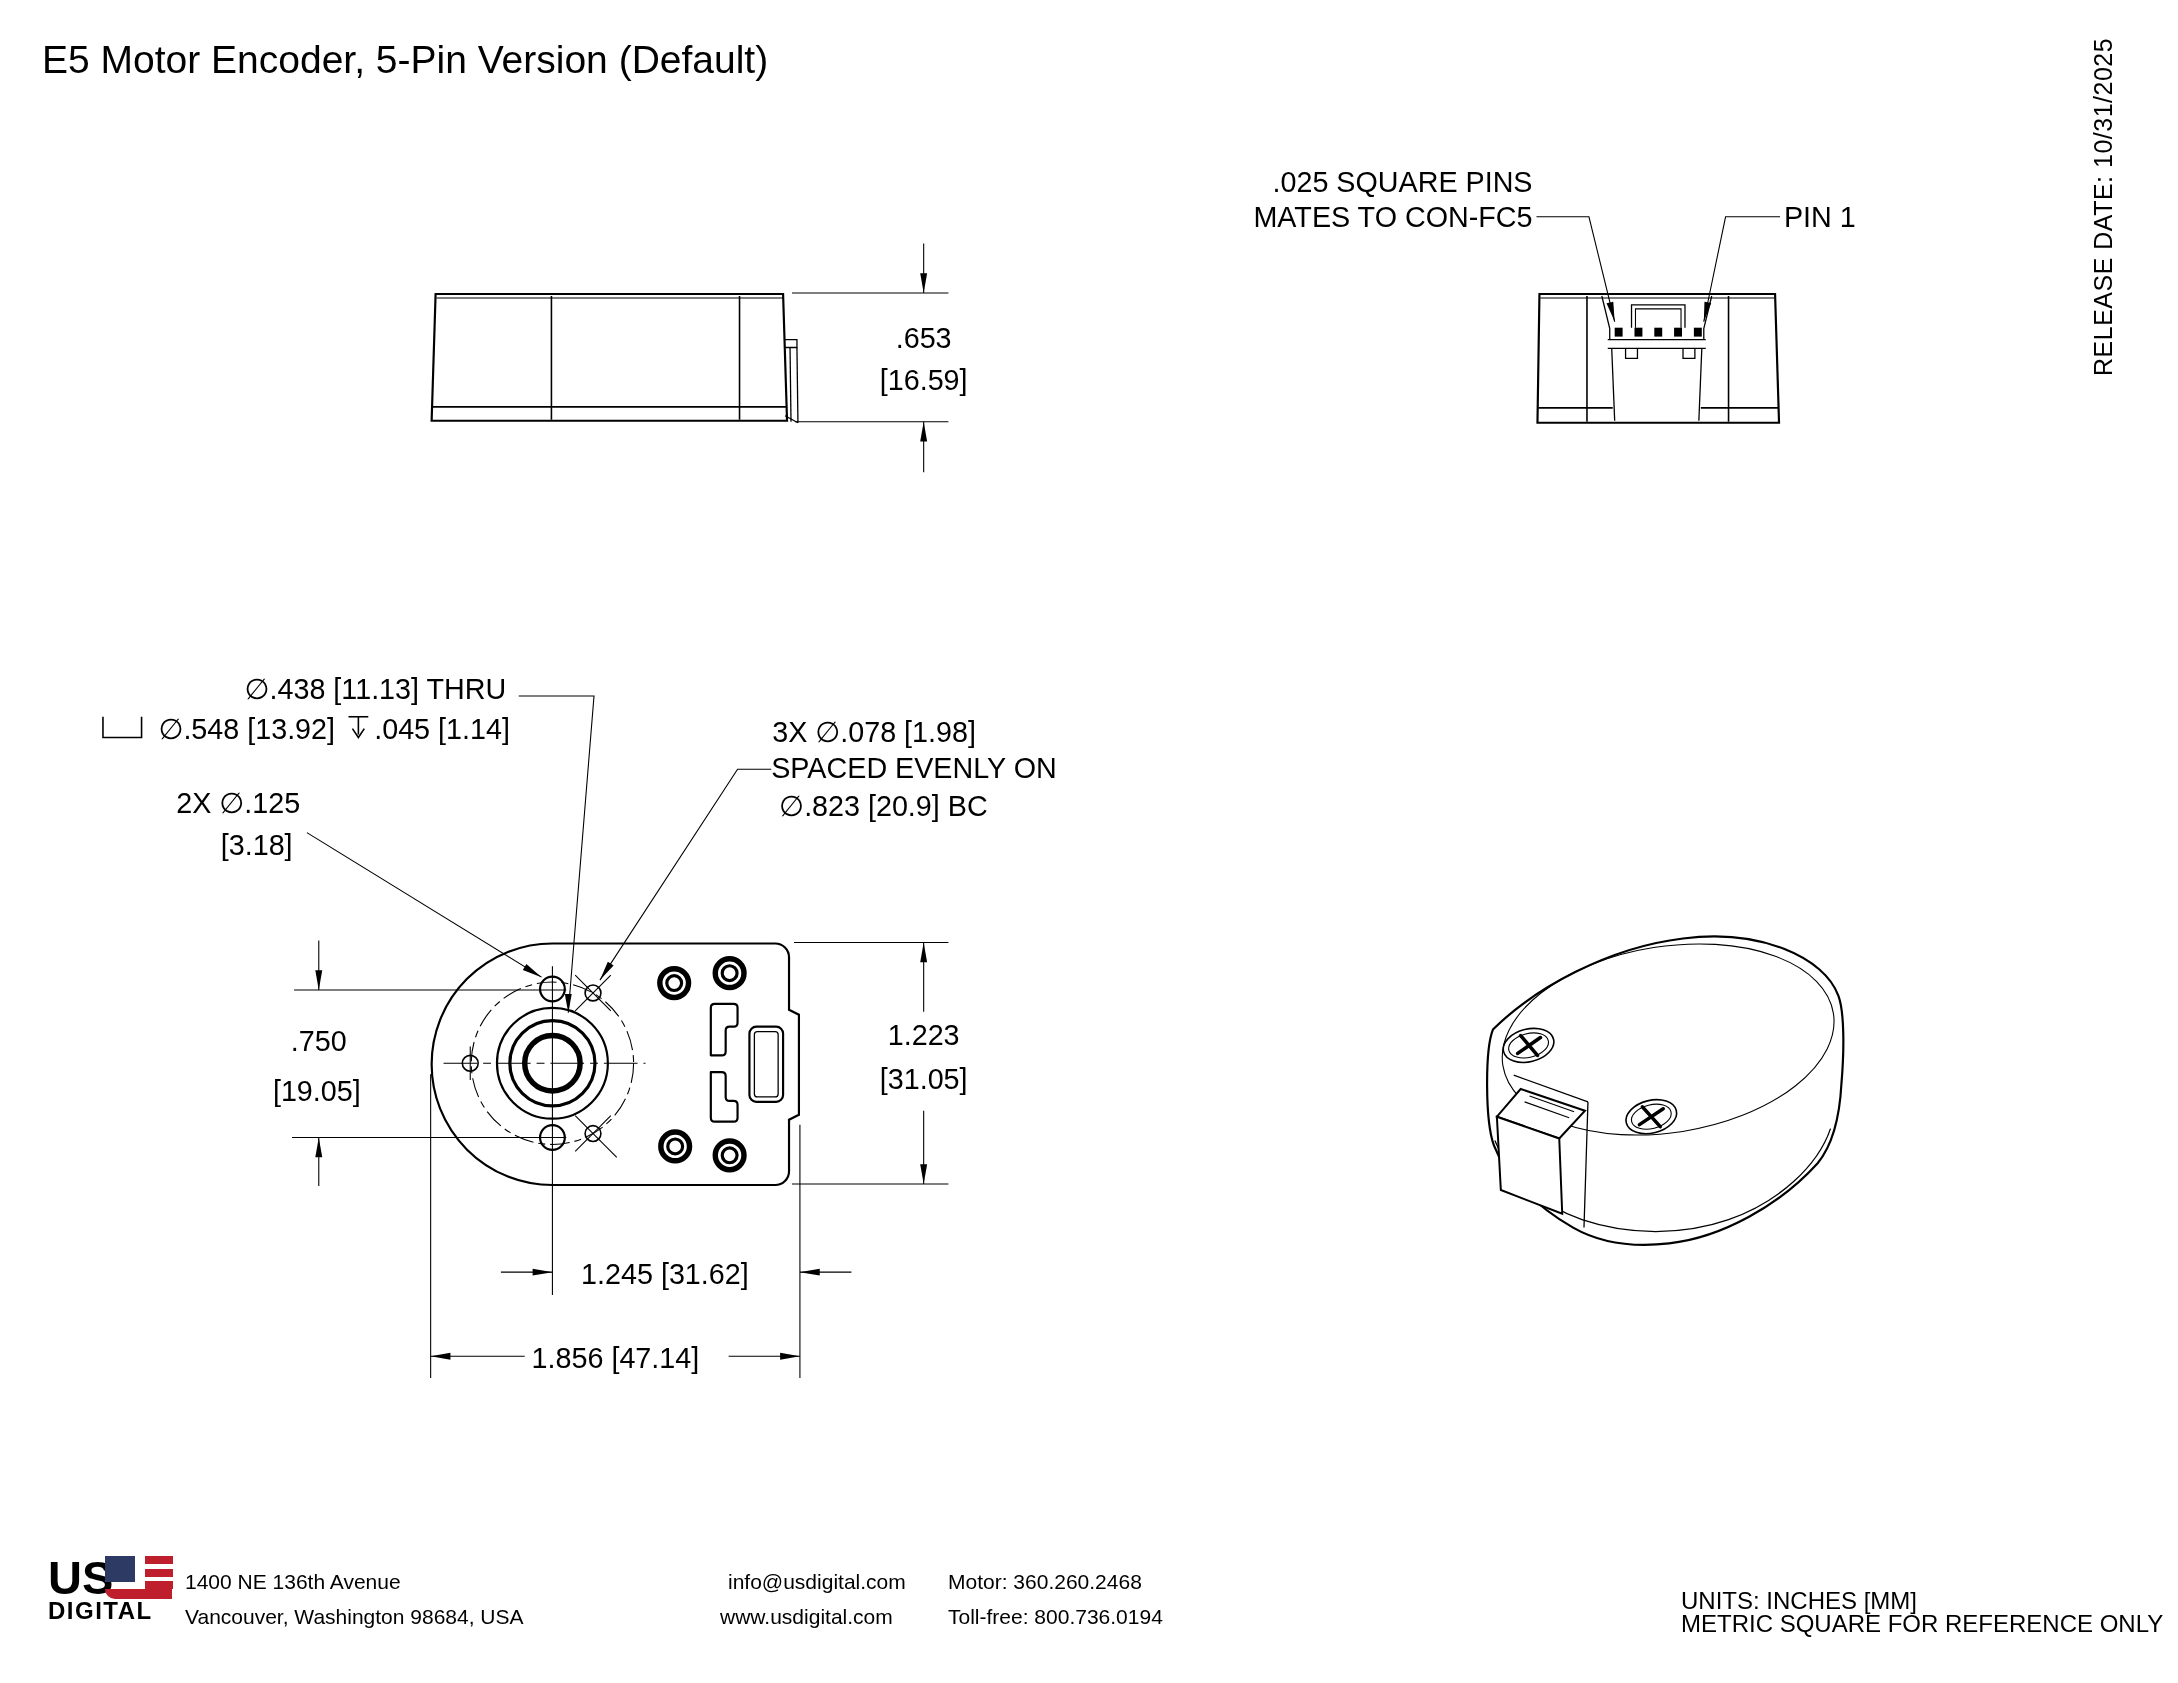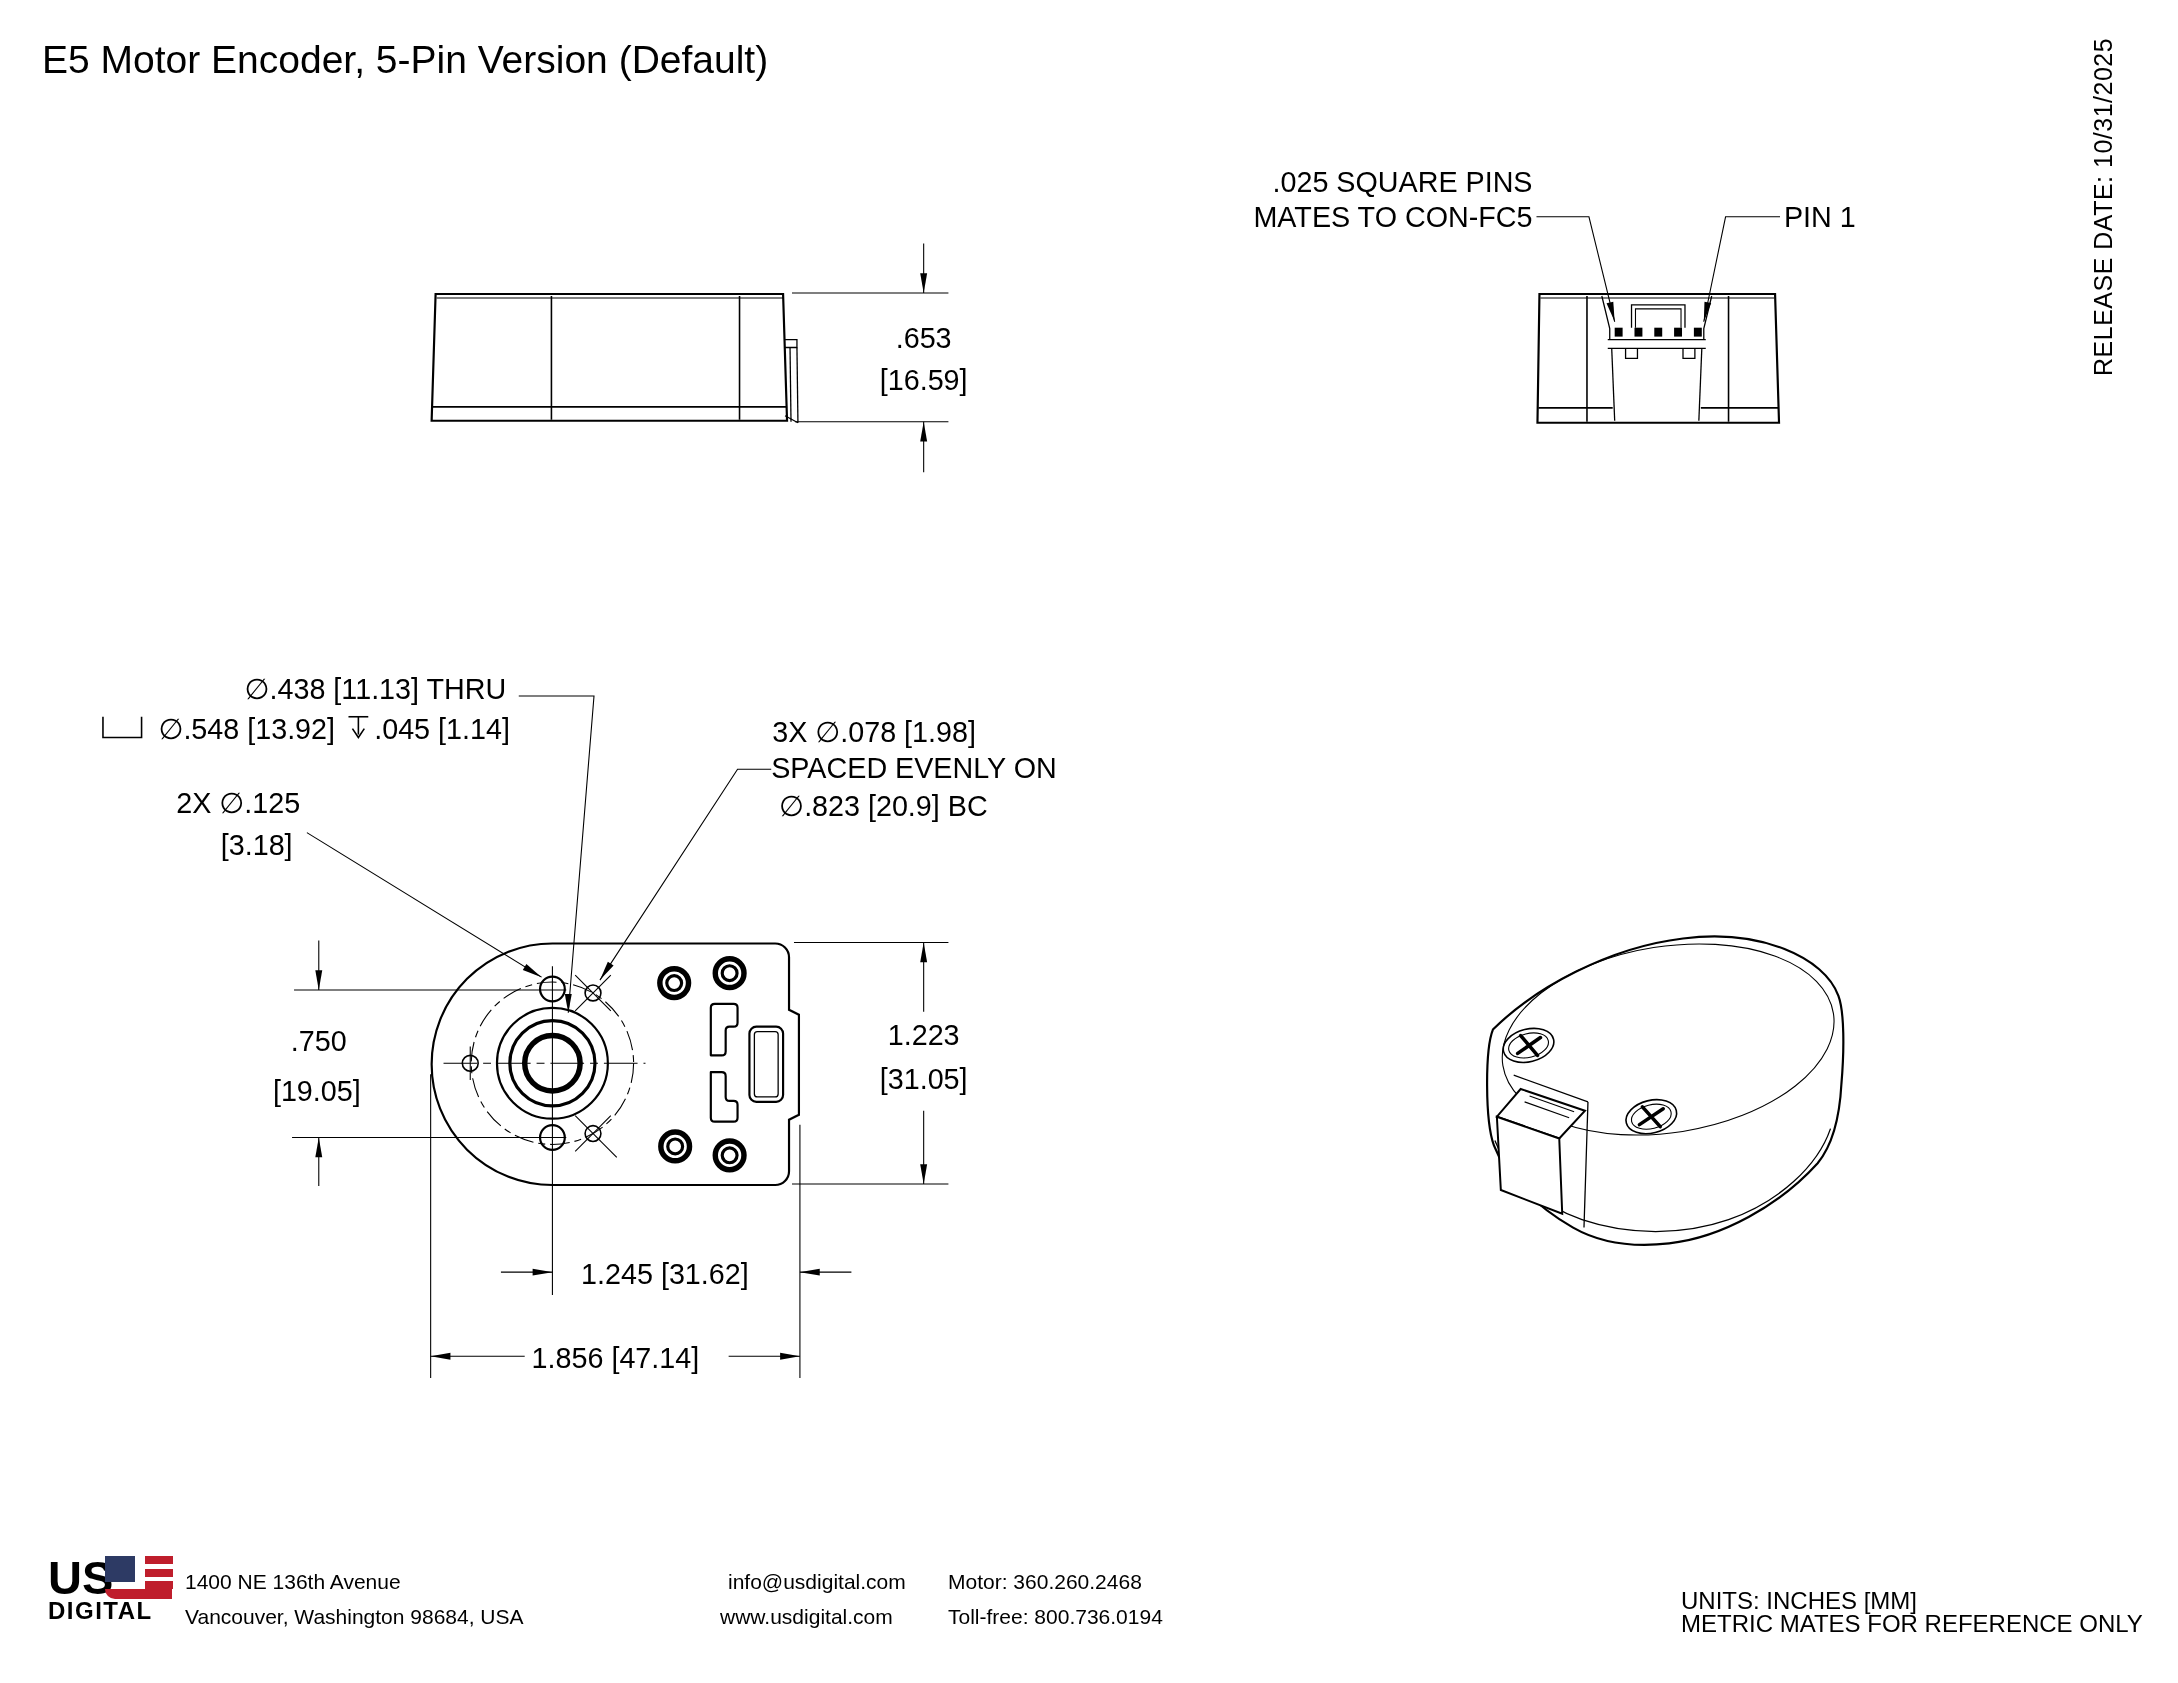--- a/index.html
+++ b/index.html
@@ -277,15 +277,15 @@
     <div class="flagpart" style="left:145px;top:1581px;width:28px;height:8.4px;background:#bf1e2c"></div>
     <div class="flagpart" style="left:105px;top:1589px;width:67px;height:10px;background:#bf1e2c;border-bottom-left-radius:10px"></div>
   </div>
   <div class="abs f21" style="left:185px;top:1570px">1400 NE 136th Avenue</div>
   <div class="abs f21" style="left:185px;top:1605px">Vancouver, Washington 98684, USA</div>
   <div class="abs f21" style="left:728px;top:1570px">info@usdigital.com</div>
   <div class="abs f21" style="left:720px;top:1605px">www.usdigital.com</div>
   <div class="abs f21" style="left:948px;top:1570px">Motor: 360.260.2468</div>
   <div class="abs f21" style="left:948px;top:1605px">Toll-free: 800.736.0194</div>
   <div class="abs f20" style="left:1681px;top:1587px">UNITS: INCHES [MM]</div>
-  <div class="abs f20" style="left:1681px;top:1610px">METRIC MATES FOR REFERENCE ONLY</div>
+  <div class="abs f20" style="left:1681px;top:1610px">METRIC SQUARE FOR REFERENCE ONLY</div>
 </div>
 
 
 </body></html>

